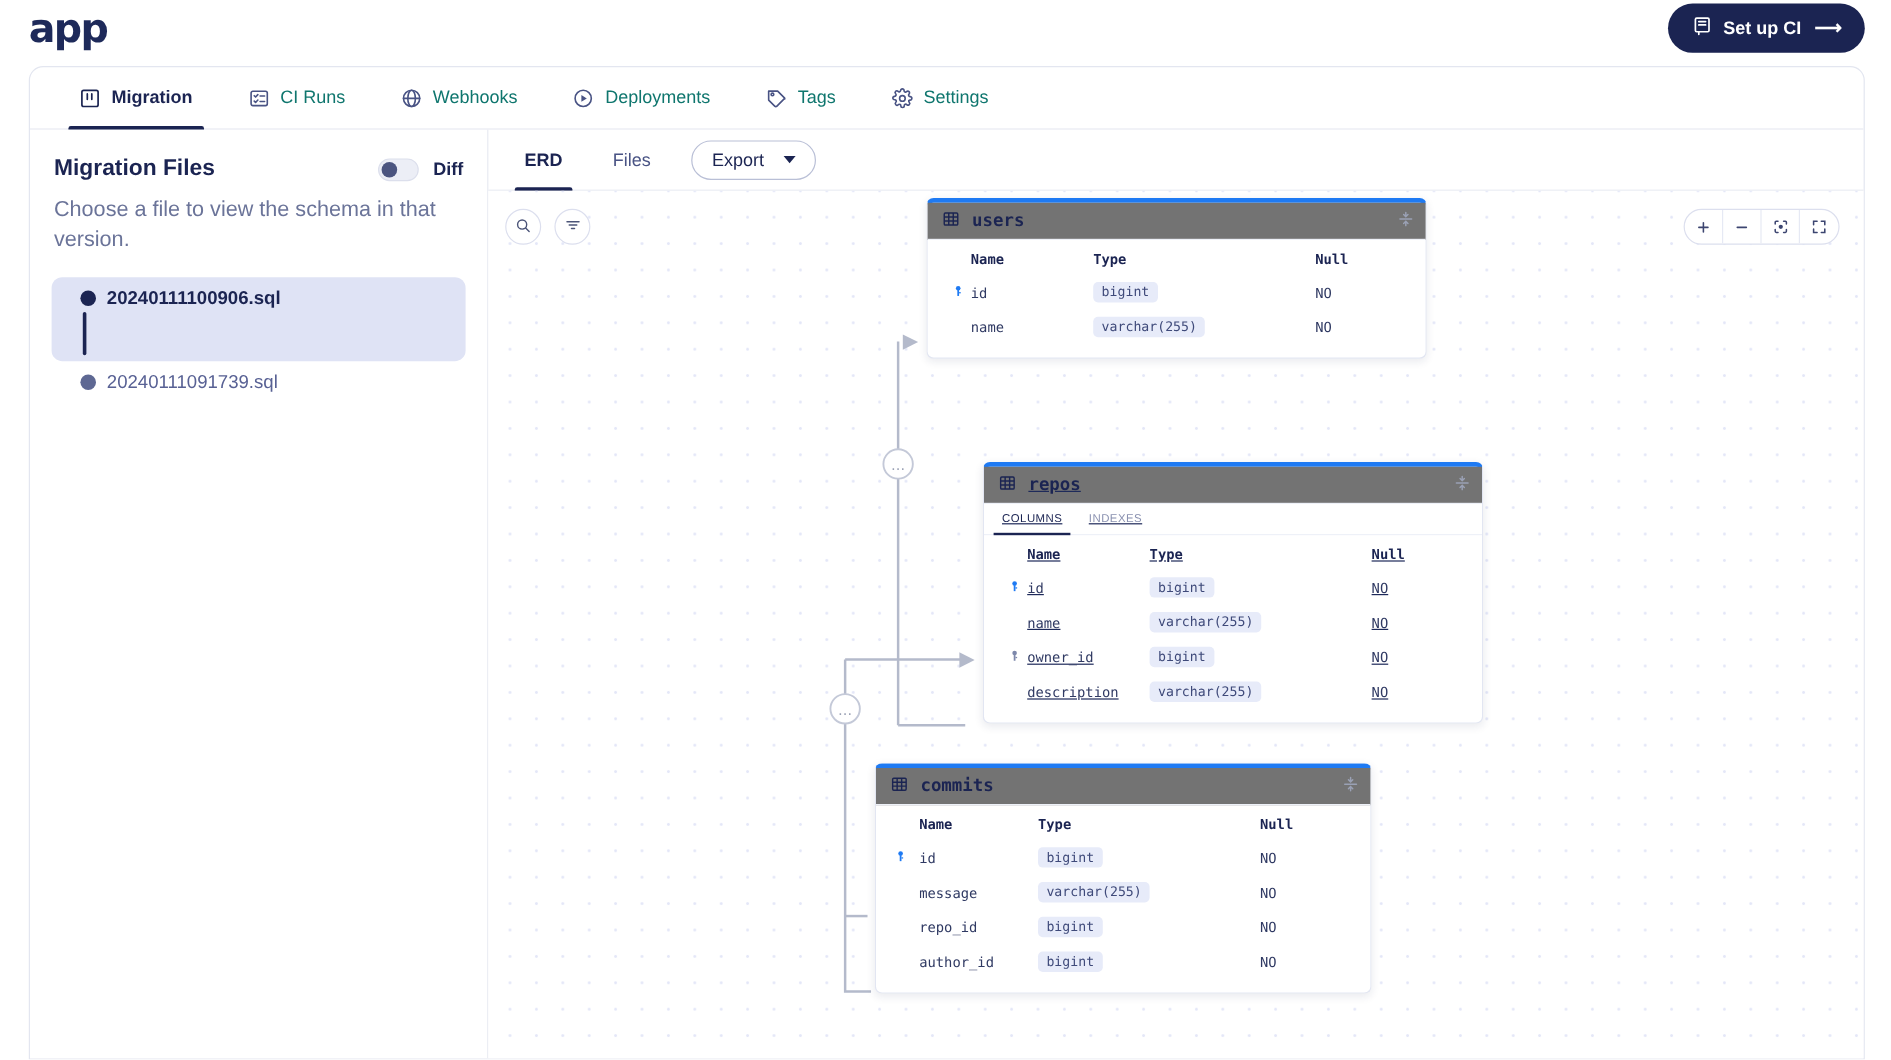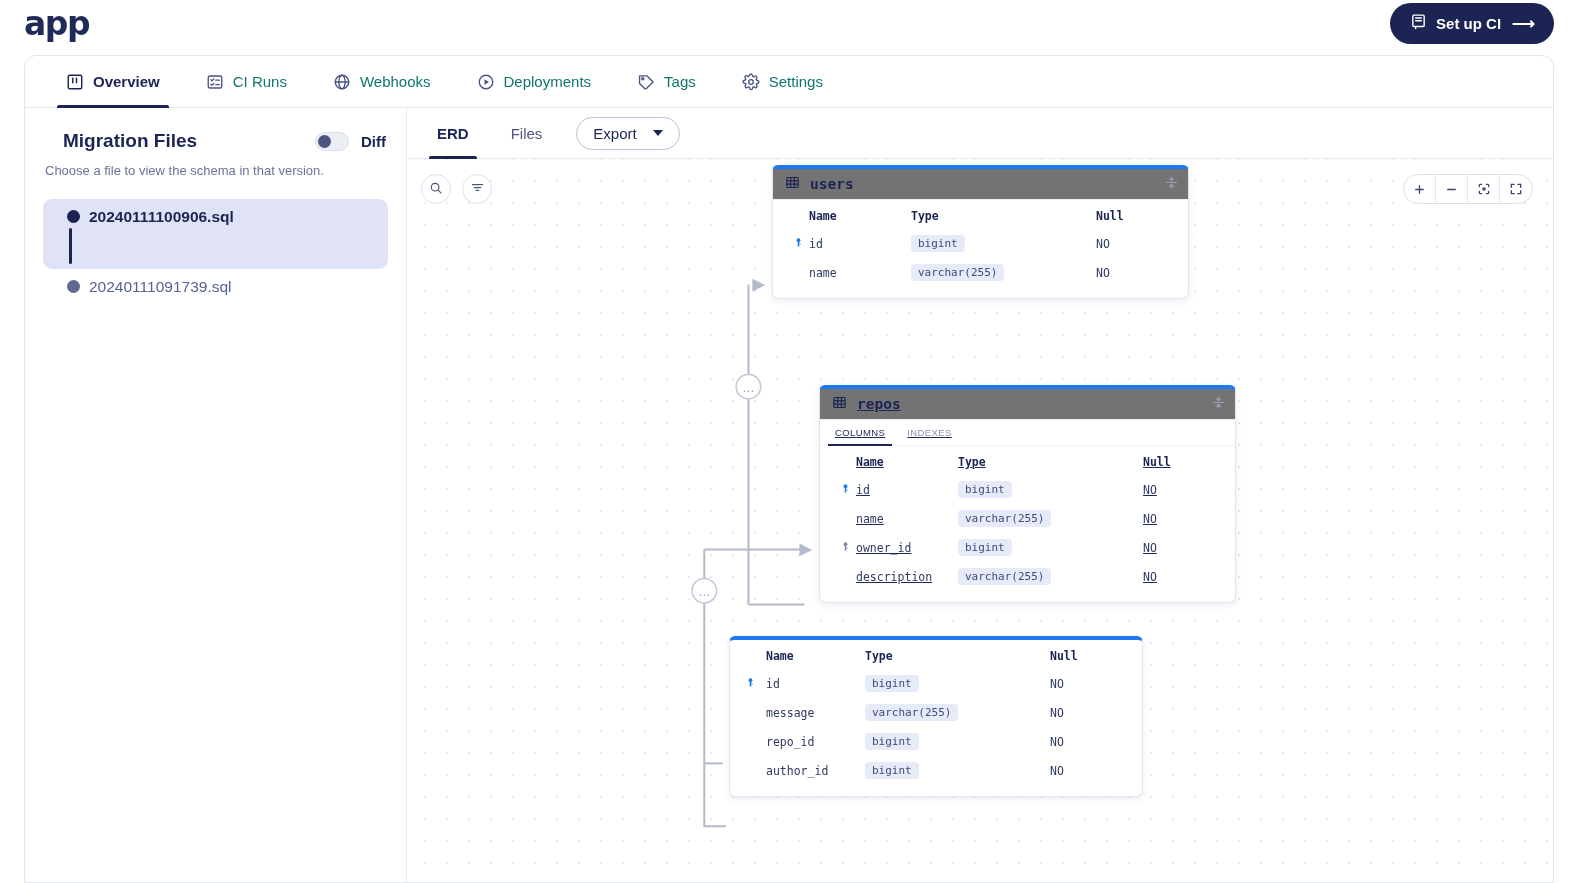--- a/index.html
+++ b/index.html
@@ -73,38 +73,37 @@
   
   .sidebar {
     width: 382px; flex: 0 0 382px;
     border-right: 1px solid #e8eaf2;
     padding: 22px 18px 0 18px;
     overflow: hidden;
   }
   .side-head {
     display: flex; align-items: center; justify-content: space-between;
     padding: 0 2px 0 2px;
-    margin-left: 18px;
   }
   .side-title { font-size: 19px; font-weight: 700; color: #1b2452; }
   .diff-wrap { display: flex; align-items: center; gap: 12px; }
   .toggle {
     width: 34px; height: 19px; border-radius: 10px;
     background: #eceef6; border: 1px solid #dcdfec;
     position: relative; cursor: pointer;
   }
   .toggle .knob {
     position: absolute; top: 2px; left: 2px;
     width: 13px; height: 13px; border-radius: 50%;
     background: #4c5580;
   }
   .diff-label { font-size: 15px; font-weight: 700; color: #1b2452; }
   .side-sub {
     margin-top: 10px; padding: 0 2px;
-    font-size: 13px; color: #6b7499; line-height: 1.4;
+    font-size: 18px; color: #6b7499; line-height: 1.4;
   }
 
   .file-list { margin-top: 19px; position: relative; }
   .file-item {
     display: flex; align-items: flex-start;
     height: 36px; border-radius: 9px;
     padding-left: 14px; cursor: pointer;
     position: relative;
   }
   .file-item.selected { background: #dfe3f5; height: 70px; }
@@ -265,21 +264,21 @@
 
   <nav class="nav">
     <button class="nav-item active">
       <span>
         <svg width="18" height="18" viewBox="0 0 24 24" fill="none" stroke="#1b2452" stroke-width="1.9" stroke-linecap="round" stroke-linejoin="round">
           <rect x="3" y="3" width="18" height="18" rx="2"></rect>
           <line x1="9" y1="7" x2="9" y2="13"></line>
           <line x1="14" y1="7" x2="14" y2="13"></line>
         </svg>
       </span>
-      <span>Overview</span>
+      <span>Migration</span>
     </button>
 
     <button class="nav-item">
       <span>
         <svg width="18" height="18" viewBox="0 0 24 24" fill="none" stroke="#495384" stroke-width="1.8" stroke-linecap="round" stroke-linejoin="round">
           <rect x="3" y="4" width="18" height="16" rx="2"></rect>
           <polyline points="6.5,9 8,10.5 10.5,7.8"></polyline>
           <polyline points="6.5,15 8,16.5 10.5,13.8"></polyline>
           <line x1="13" y1="9.4" x2="18" y2="9.4"></line>
           <line x1="13" y1="15.4" x2="18" y2="15.4"></line>
@@ -590,20 +589,40 @@
                   <td class="c-name"><span>description</span></td>
                   <td class="c-type"><span class="badge">varchar(255)</span></td>
                   <td class="c-null">NO</td>
                 </tr>
               </tbody>
             </table>
           </div>
         </div>
 
         <div class="node" style="left:322px; top:477px; width:414px;">
+          <div class="node-head">
+            <span>
+              <svg width="15" height="15" viewBox="0 0 24 24" fill="none" stroke="#1b2452" stroke-width="1.9">
+                <rect x="3" y="4" width="18" height="16" rx="1.5"></rect>
+                <line x1="3" y1="9.3" x2="21" y2="9.3"></line>
+                <line x1="3" y1="14.6" x2="21" y2="14.6"></line>
+                <line x1="9" y1="4" x2="9" y2="20"></line>
+                <line x1="15" y1="4" x2="15" y2="20"></line>
+              </svg>
+            </span>
+            <span class="node-title">commits</span>
+            <span class="spacer"></span>
+            <span>
+              <svg width="13" height="15" viewBox="0 0 16 18" fill="none" stroke="#9aa1b5" stroke-width="1.5" stroke-linecap="round">
+                <line x1="2" y1="9" x2="14" y2="9"></line>
+                <path d="M8 2.2 V6.4 M5.8 4.4 L8 6.6 L10.2 4.4"></path>
+                <path d="M8 15.8 V11.6 M5.8 13.6 L8 11.4 L10.2 13.6"></path>
+              </svg>
+            </span>
+          </div>
           <div class="node-pad">
             <table class="cols">
               <thead>
                 <tr>
                   <th class="c-name">Name</th>
                   <th class="c-type">Type</th>
                   <th class="c-null">Null</th>
                 </tr>
               </thead>
               <tbody>

